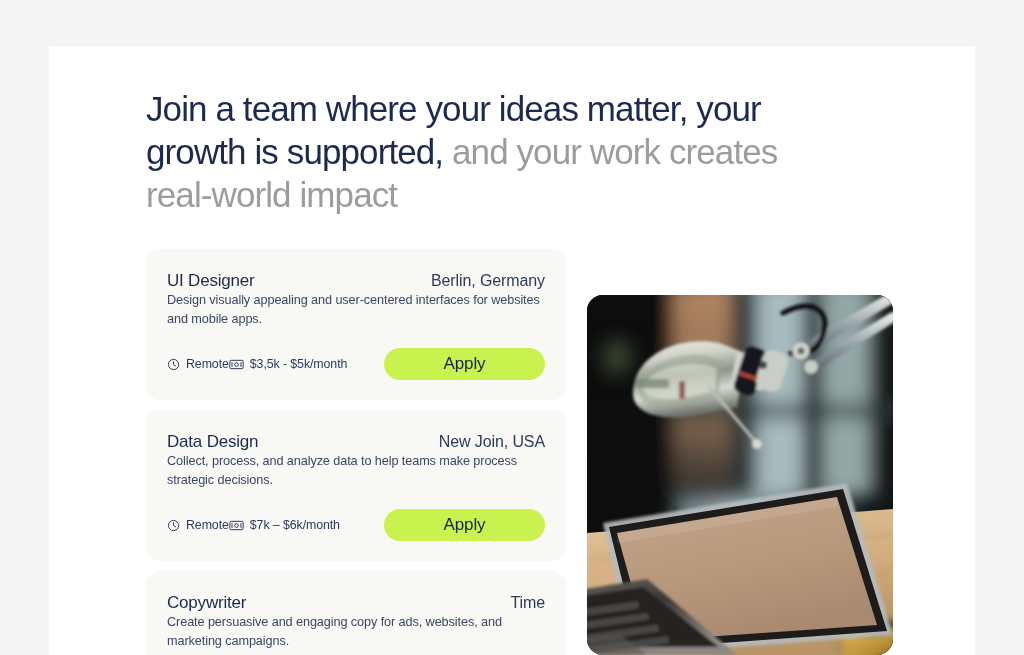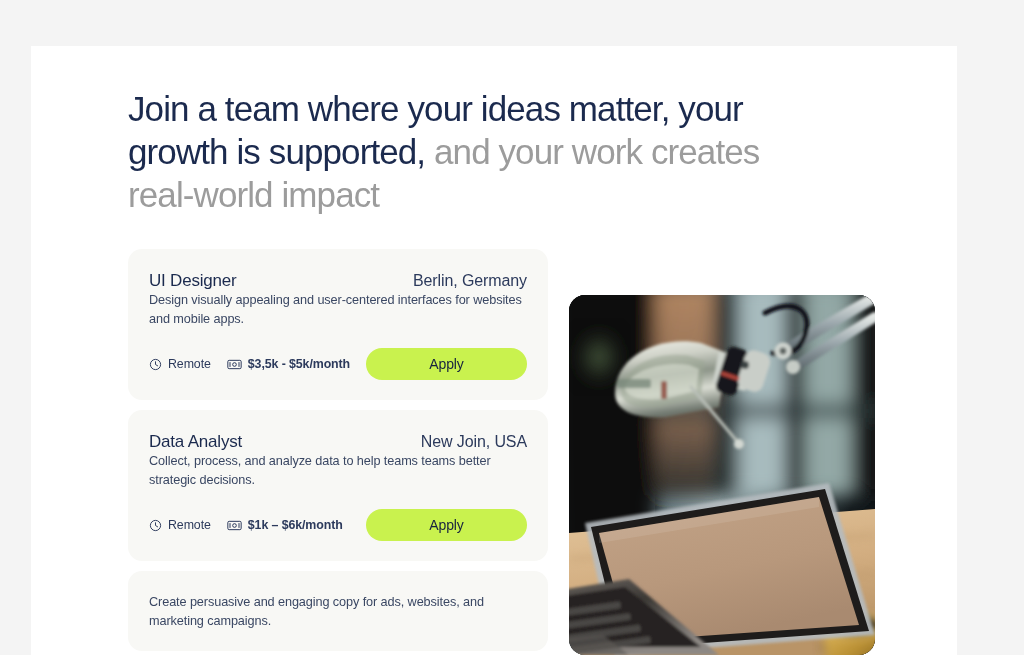--- a/index.html
+++ b/index.html
@@ -16,21 +16,21 @@
   .page-root {
     position: relative;
     width: 1024px;
     height: 655px;
     background: #f4f4f4;
   }
 
   
   .panel {
     position: absolute;
-    left: 31px;
+    left: 49px;
     top: 46px;
     width: 926px;
     height: 609px;
     background: #ffffff;
     overflow: hidden;
   }
 
   
   .headline {
     position: absolute;
@@ -112,36 +112,36 @@
   .meta {
     display: flex;
     align-items: center;
     gap: 6px;
     font-size: 12.4px;
     color: #2c3a5c;
     white-space: nowrap;
     letter-spacing: -0.1px;
     justify-content: flex-end;
   }
-  .meta + .meta { margin-left: 16px; font-weight: bold; }
+  .meta + .meta { margin-left: 0; }
 
   .meta svg { display: block; flex: 0 0 auto; }
 
   .apply-btn {
     position: absolute;
     right: 21px;
     bottom: 20px;
     width: 161px;
     height: 32px;
     border: none;
     border-radius: 18px;
     background: #c9f24e;
     color: #17223f;
     font-family: "Liberation Sans", sans-serif;
-    font-size: 14px;
+    font-size: 17px;
     font-weight: 400;
     letter-spacing: -0.1px;
     cursor: pointer;
     display: flex;
     align-items: center;
     justify-content: center;
   }
 
   
   .photo-col {
@@ -199,49 +199,53 @@
                 </svg>
               </span>
               <span>$3,5k - $5k/month</span>
             </span>
           </div>
           <button class="apply-btn">Apply</button>
         </div>
 
         <div class="job-card">
           <div class="card-head">
-            <span class="job-title">Data Analyst</span>
+            <span class="job-title">Data Design</span>
             <span class="job-location">New Join, USA</span>
           </div>
-          <p class="job-desc">Collect, process, and analyze data to help teams teams better strategic decisions.</p>
+          <p class="job-desc">Collect, process, and analyze data to help teams make process strategic decisions.</p>
           <div class="card-foot">
             <span class="meta">
               <span>
                 <svg width="13" height="13" viewBox="0 0 16 16" fill="none" stroke="#2c3a5c" stroke-width="1.2">
                   <circle cx="8" cy="8" r="6.3"></circle>
                     <path d="M8 4.6V8l2.6 1.6" stroke-linecap="round"></path>
                 </svg>
               </span>
               <span>Remote</span>
             </span>
             <span class="meta">
               <span>
                 <svg width="15" height="13" viewBox="0 0 18 14" fill="none" stroke="#2c3a5c" stroke-width="1.2">
                   <rect x="1" y="2" width="16" height="10" rx="1.6"></rect>
                   <circle cx="9" cy="7" r="2.2"></circle>
                   <path d="M3.6 4.6v4.8M14.4 4.6v4.8" stroke-linecap="round"></path>
                 </svg>
               </span>
-              <span>$1k – $6k/month</span>
+              <span>$7k – $6k/month</span>
             </span>
           </div>
           <button class="apply-btn">Apply</button>
         </div>
 
         <div class="job-card">
+          <div class="card-head">
+            <span class="job-title">Copywriter</span>
+            <span class="job-location">Time</span>
+          </div>
           <p class="job-desc">Create persuasive and engaging copy for ads, websites, and marketing campaigns.</p>
 
         </div>
 
       </div>
 
       <div class="photo-col">
         <div class="photo">
           <svg viewBox="0 0 306 360" preserveAspectRatio="xMidYMid slice" aria-hidden="true">
             <defs>

